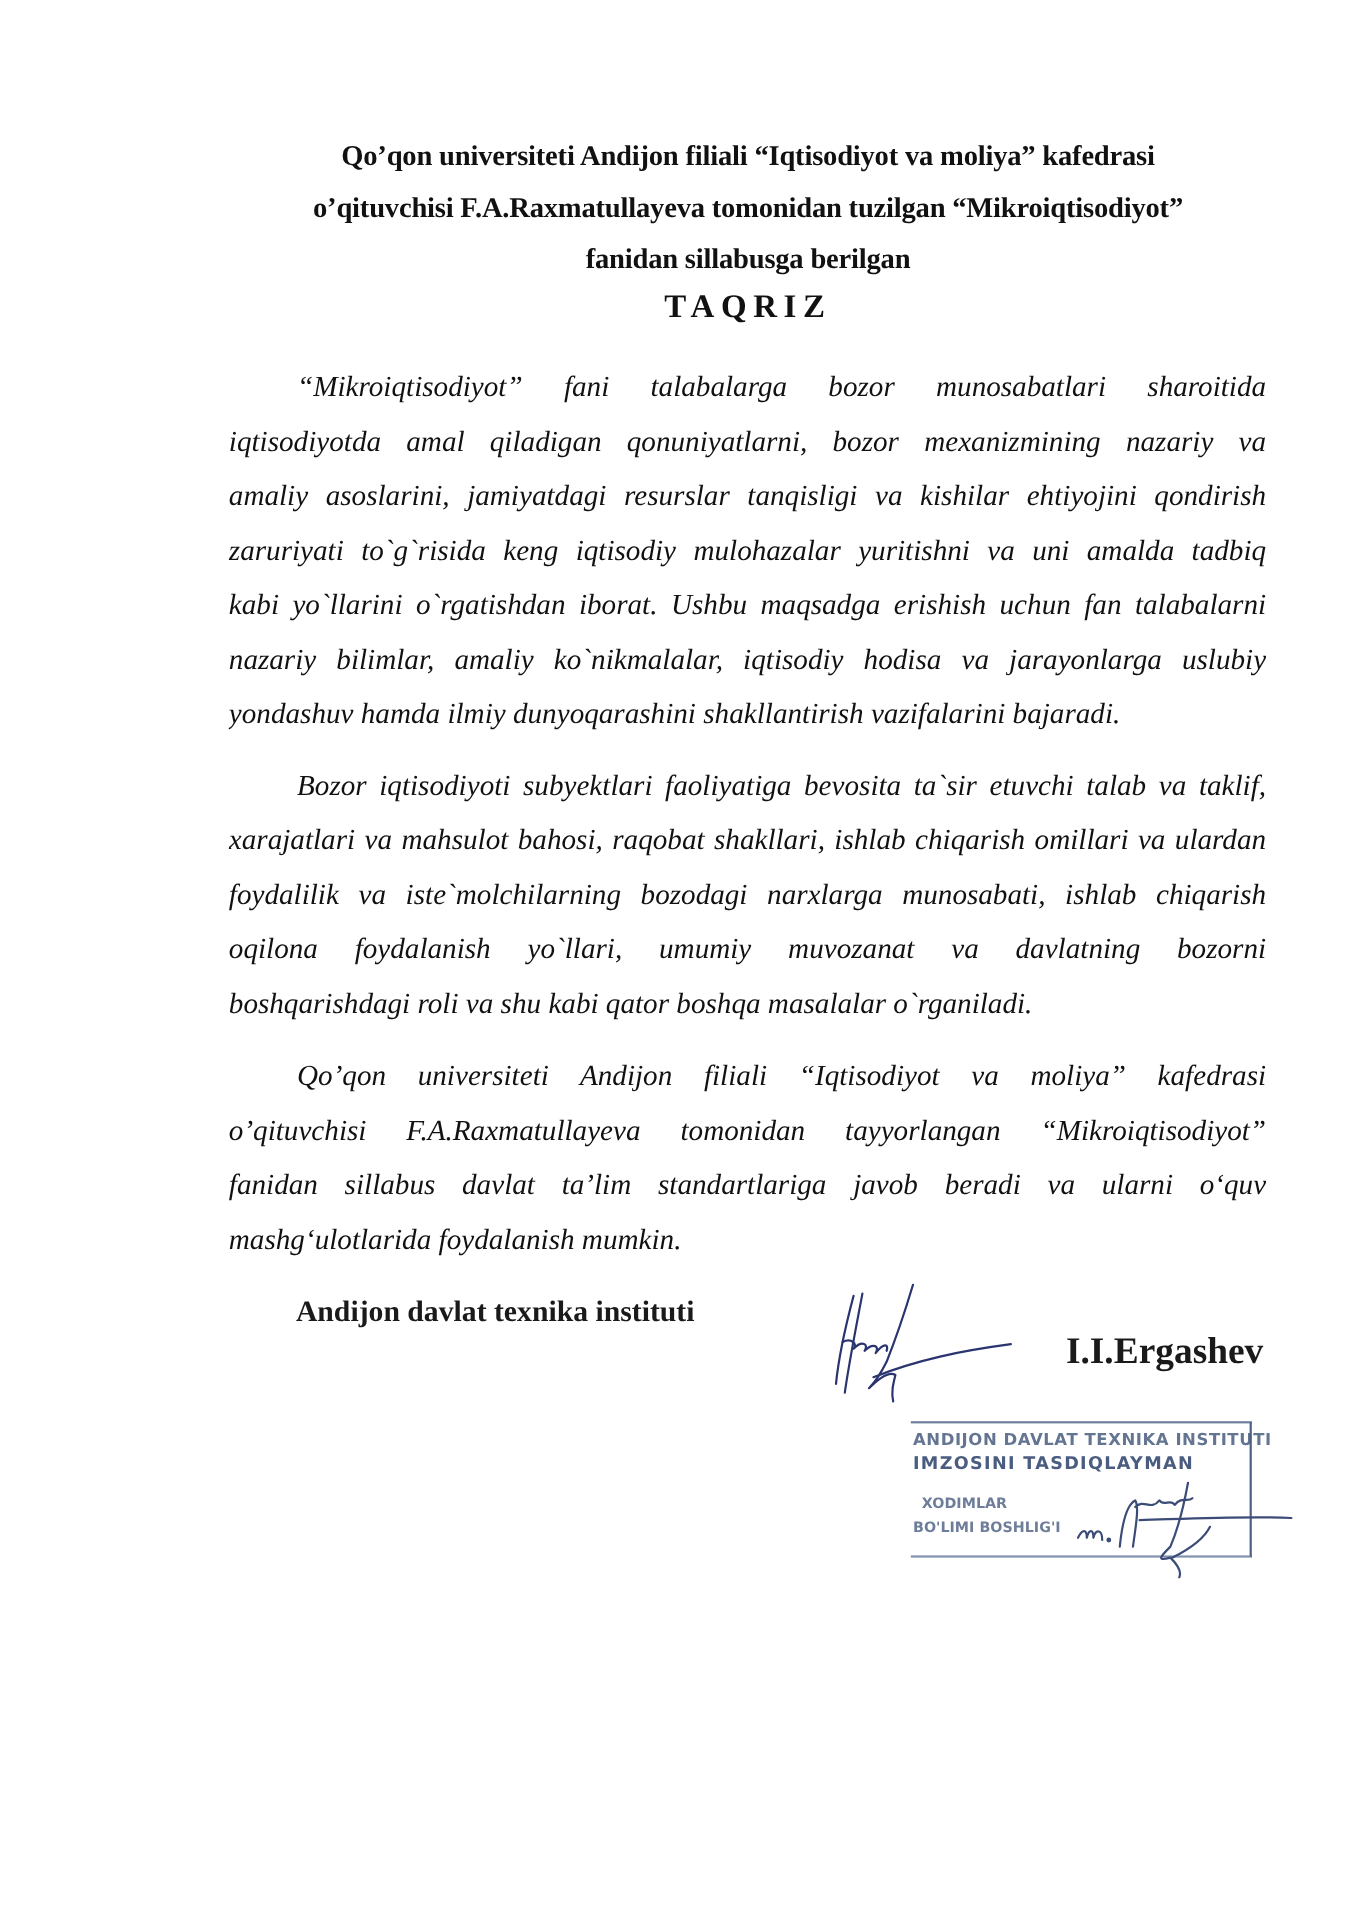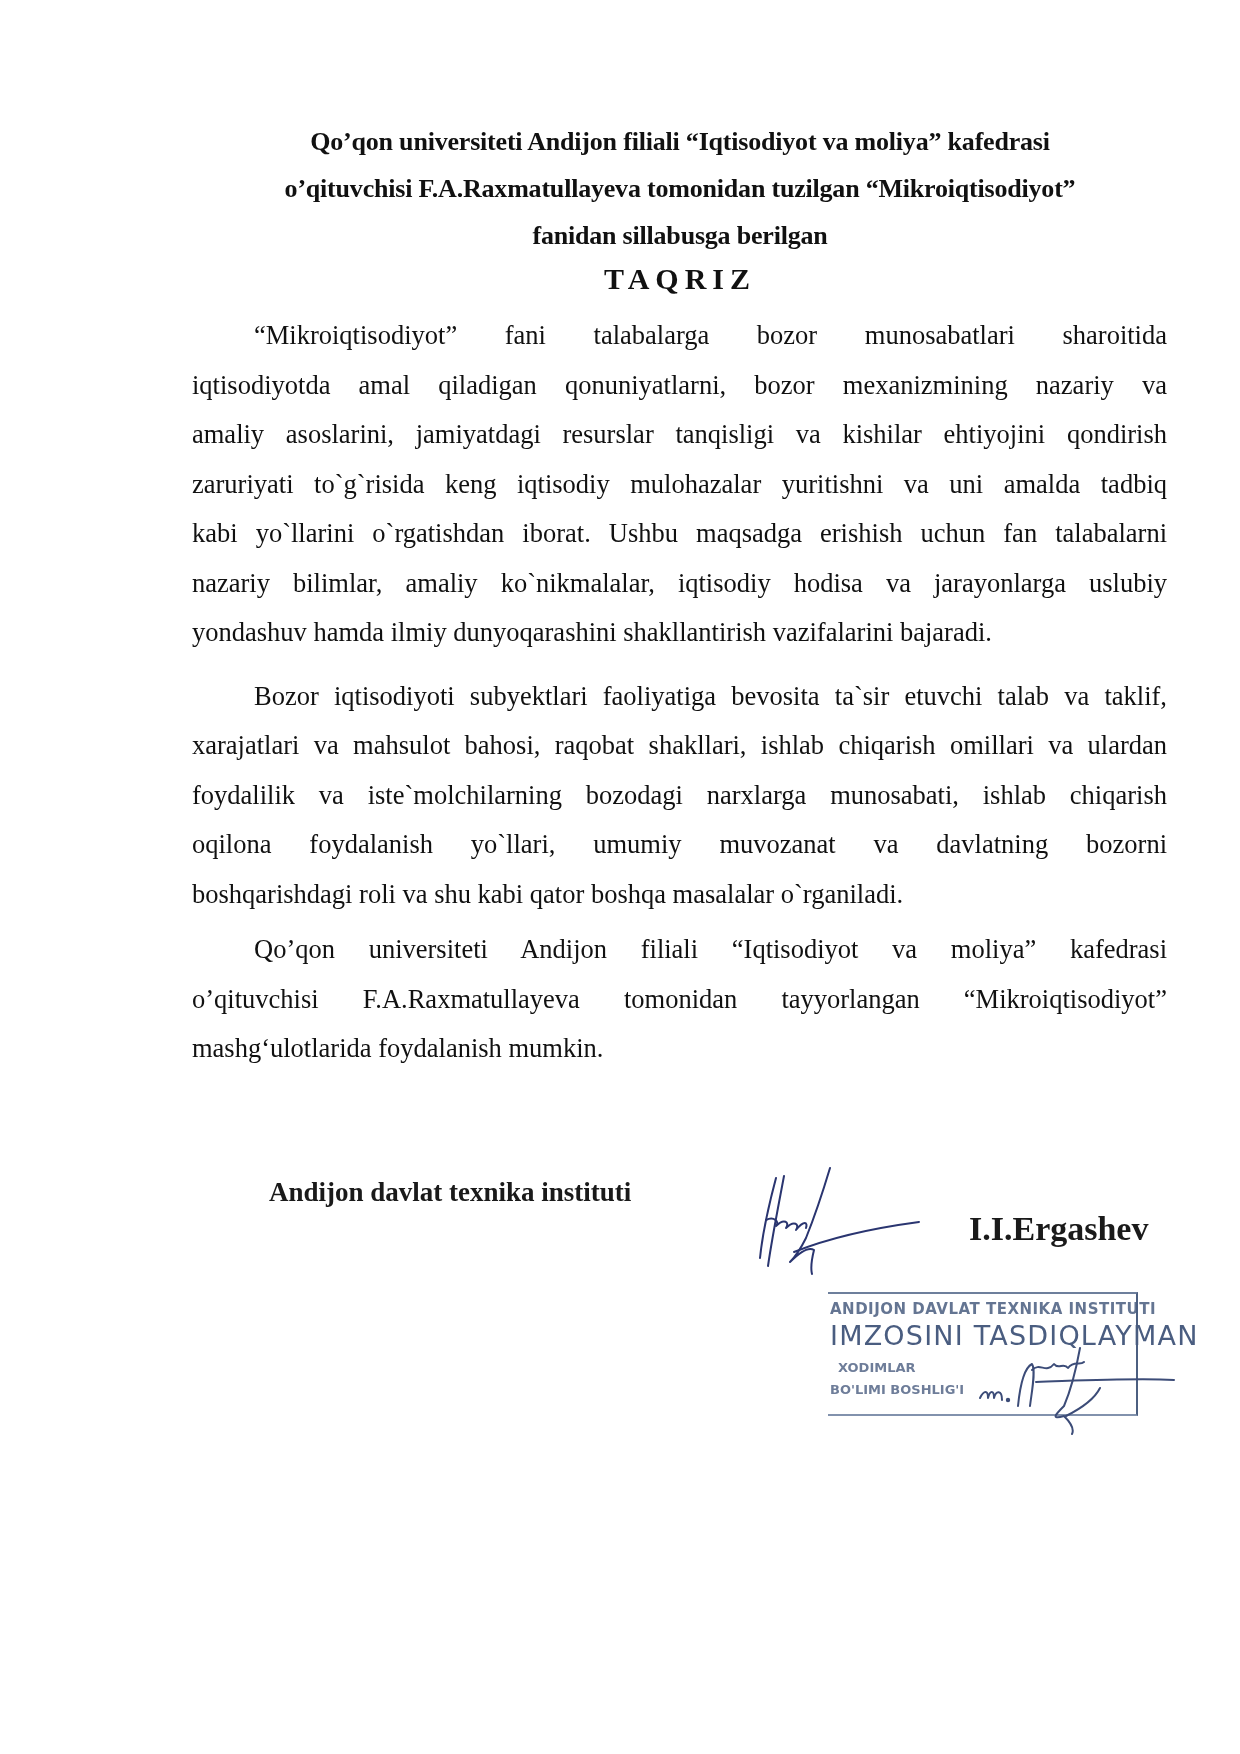--- a/index.html
+++ b/index.html
@@ -45,23 +45,24 @@
     }
     .body-text {
       position: absolute;
       left: 176px;
       width: 975px;
       top: 311px;
       font-size: 26.5px;
       line-height: 49.5px;
     }
     .para {
-      margin: 0;
+      margin: 16px;
       text-align: justify;
       text-indent: 62px;
+      font-style: italic;
     }
     .para + .para { margin-top: 14px; }
     .para-3 { margin-top: 6px !important; }
     .line {
       display: block;
       text-align: justify;
       text-align-last: justify;
       white-space: nowrap;
       overflow: hidden;
       height: 49.5px;
@@ -111,22 +112,22 @@
       left: 2px; top: 6px;
       font-size: 15px;
       font-weight: bold;
       letter-spacing: 0.5px;
       white-space: nowrap;
       opacity: 0.85;
     }
     .stamp-line2 {
       position: absolute;
       left: 2px; top: 26px;
-      font-size: 27px;
-      font-weight: normal;
+      font-size: 16px;
+      font-weight: bold;
       letter-spacing: 1.2px;
       white-space: nowrap;
     }
     .stamp-line3 {
       position: absolute;
       left: 10px; top: 66px;
       font-size: 13px;
       font-weight: bold;
       white-space: nowrap;
       opacity: 0.8;
@@ -172,20 +173,21 @@
     <div class="para para-2" style="text-indent:0">
       <span class="line first">Bozor iqtisodiyoti subyektlari faoliyatiga bevosita ta`sir etuvchi talab va taklif,</span>
       <span class="line">xarajatlari va mahsulot bahosi, raqobat shakllari, ishlab chiqarish omillari va ulardan</span>
       <span class="line">foydalilik va iste`molchilarning bozodagi narxlarga munosabati, ishlab chiqarish</span>
       <span class="line">oqilona foydalanish yo`llari, umumiy muvozanat va davlatning bozorni</span>
       <span class="line last">boshqarishdagi roli va shu kabi qator boshqa masalalar o`rganiladi.</span>
     </div>
     <div class="para para-3" style="text-indent:0">
       <span class="line first">Qo’qon universiteti Andijon filiali “Iqtisodiyot va moliya” kafedrasi</span>
       <span class="line">o’qituvchisi F.A.Raxmatullayeva tomonidan tayyorlangan “Mikroiqtisodiyot”</span>
+      <span class="line">fanidan sillabus davlat ta’lim standartlariga javob beradi va ularni o‘quv</span>
       <span class="line last">mashg‘ulotlarida foydalanish mumkin.</span>
     </div>
   </div>
 
   <div class="sig-block">
     <div>Andijon davlat texnika instituti</div>
   </div>
 
   <svg class="signature" viewBox="0 0 170 120">
     <g fill="none" stroke="#2a3570" stroke-width="2" stroke-linecap="round" stroke-linejoin="round">

